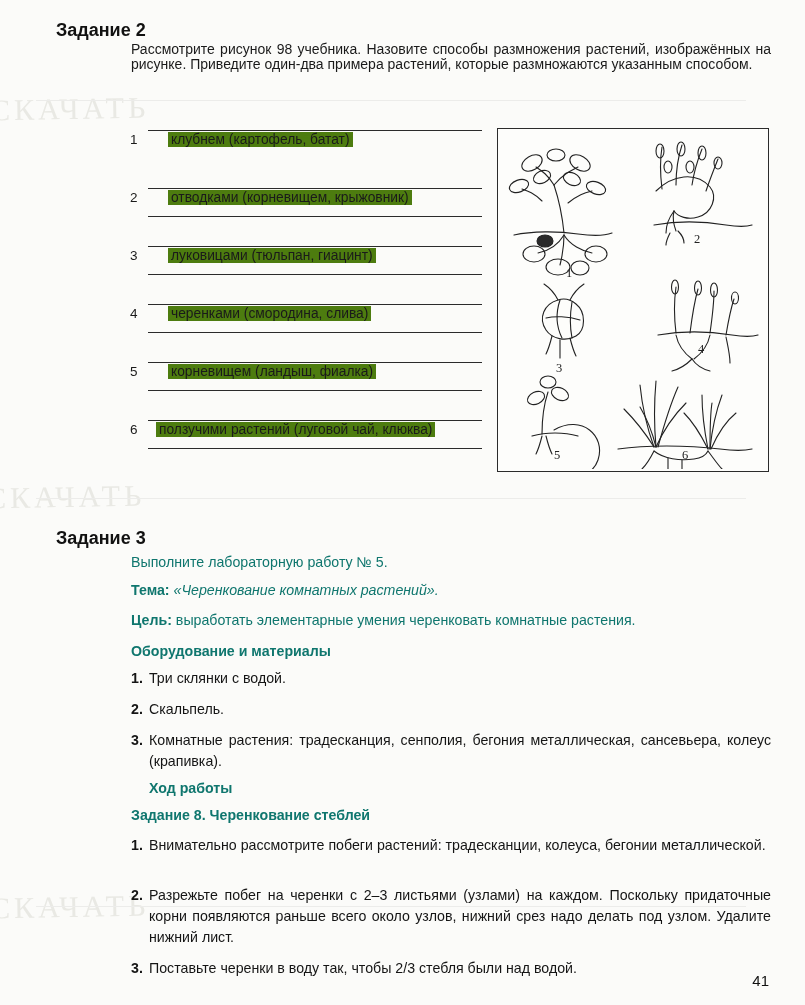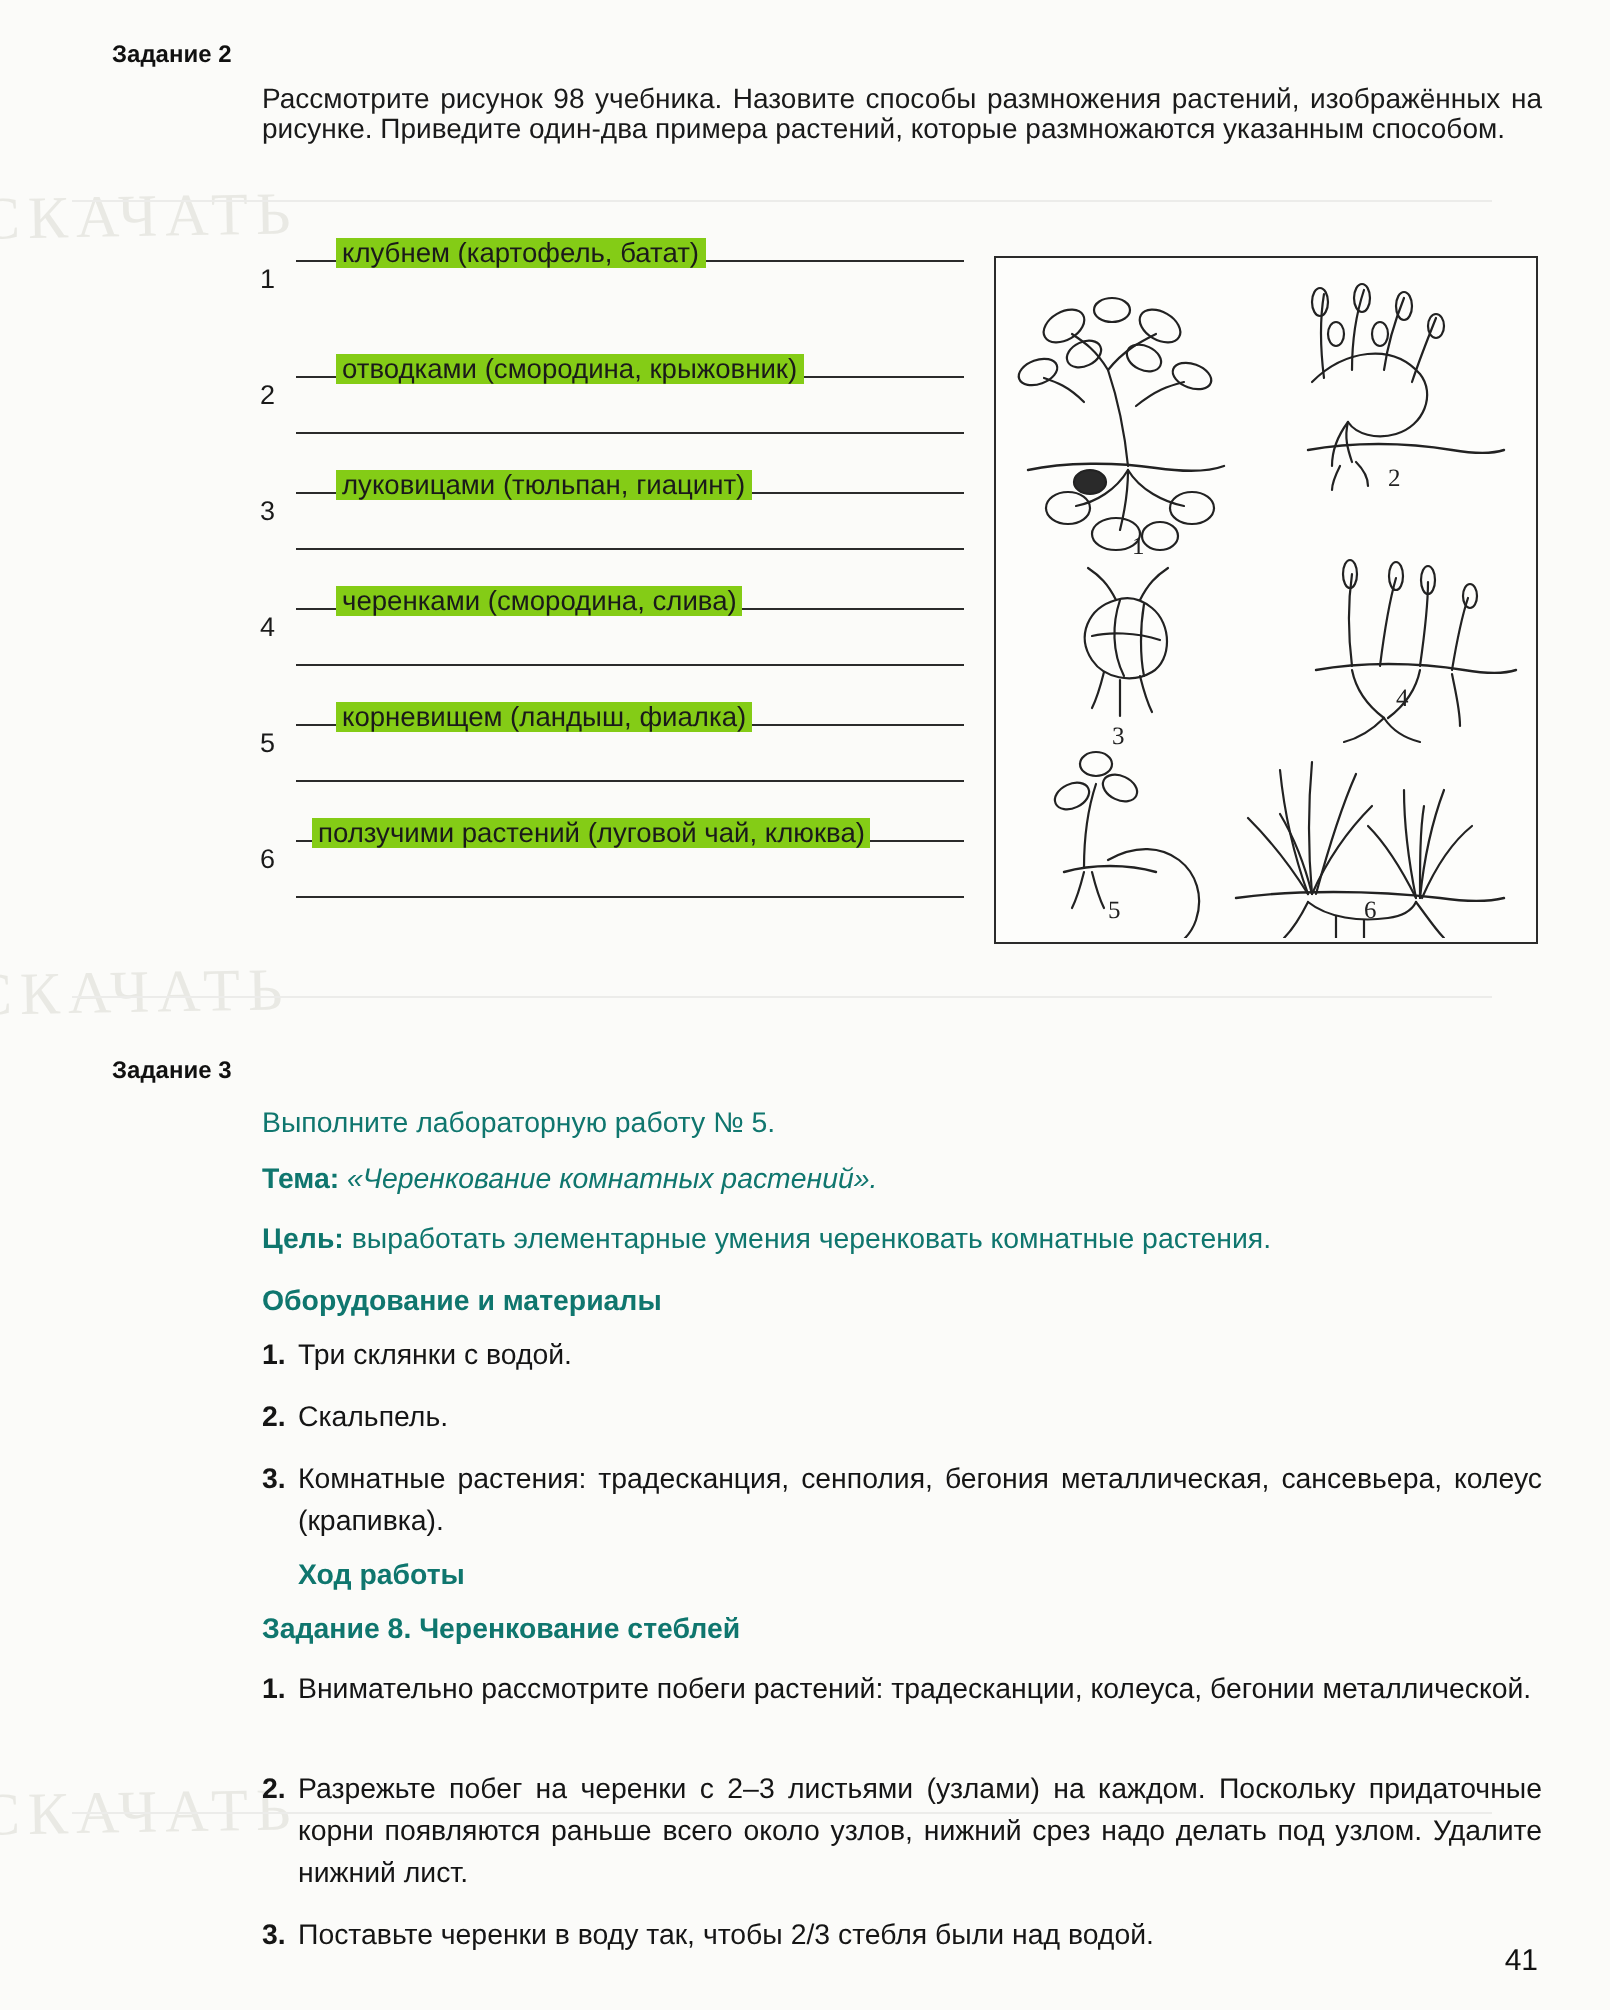--- a/index.html
+++ b/index.html
@@ -36,21 +36,21 @@
   .smudge.line {
     position: absolute;
     height: 1px;
     background: #ececea;
   }
 
   .task-heading {
     position: absolute;
     font-family: "Liberation Sans", sans-serif;
     font-weight: bold;
-    font-size: 12px;
+    font-size: 18px;
     color: #111;
   }
 
   .intro {
     position: absolute;
     font-family: "Liberation Sans", sans-serif;
     font-size: 14px;
     line-height: 15px;
     text-align: justify;
     color: #1a1a1a;
@@ -85,24 +85,24 @@
   .ans-rule-bot {
     position: absolute;
     left: 18px;
     right: 0;
     top: 46px;
     border-bottom: 1px solid #2b2b2b;
   }
   .ans-text {
     position: absolute;
     left: 38px;
-    top: 7px;
+    top: 20px;
     font-family: "Liberation Sans", sans-serif;
     font-size: 13.8px;
-    background: #84cc16;
+    background: #4d7c0f;
     padding: 0 3px;
     white-space: nowrap;
   }
 
   
   .figure {
     position: absolute;
     left: 497px;
     top: 128px;
     width: 270px;
@@ -172,21 +172,21 @@
     <div class="ans-row">
       <span class="ans-num">1</span>
       <div class="ans-rule-top"></div>
       <span class="ans-text">клубнем (картофель, батат)</span>
     </div>
 
     <div class="ans-row">
       <span class="ans-num">2</span>
       <div class="ans-rule-top"></div>
       <div class="ans-rule-bot"></div>
-      <span class="ans-text">отводками (смородина, крыжовник)</span>
+      <span class="ans-text">отводками (корневищем, крыжовник)</span>
     </div>
 
     <div class="ans-row">
       <span class="ans-num">3</span>
       <div class="ans-rule-top"></div>
       <div class="ans-rule-bot"></div>
       <span class="ans-text">луковицами (тюльпан, гиацинт)</span>
     </div>
 
     <div class="ans-row">

